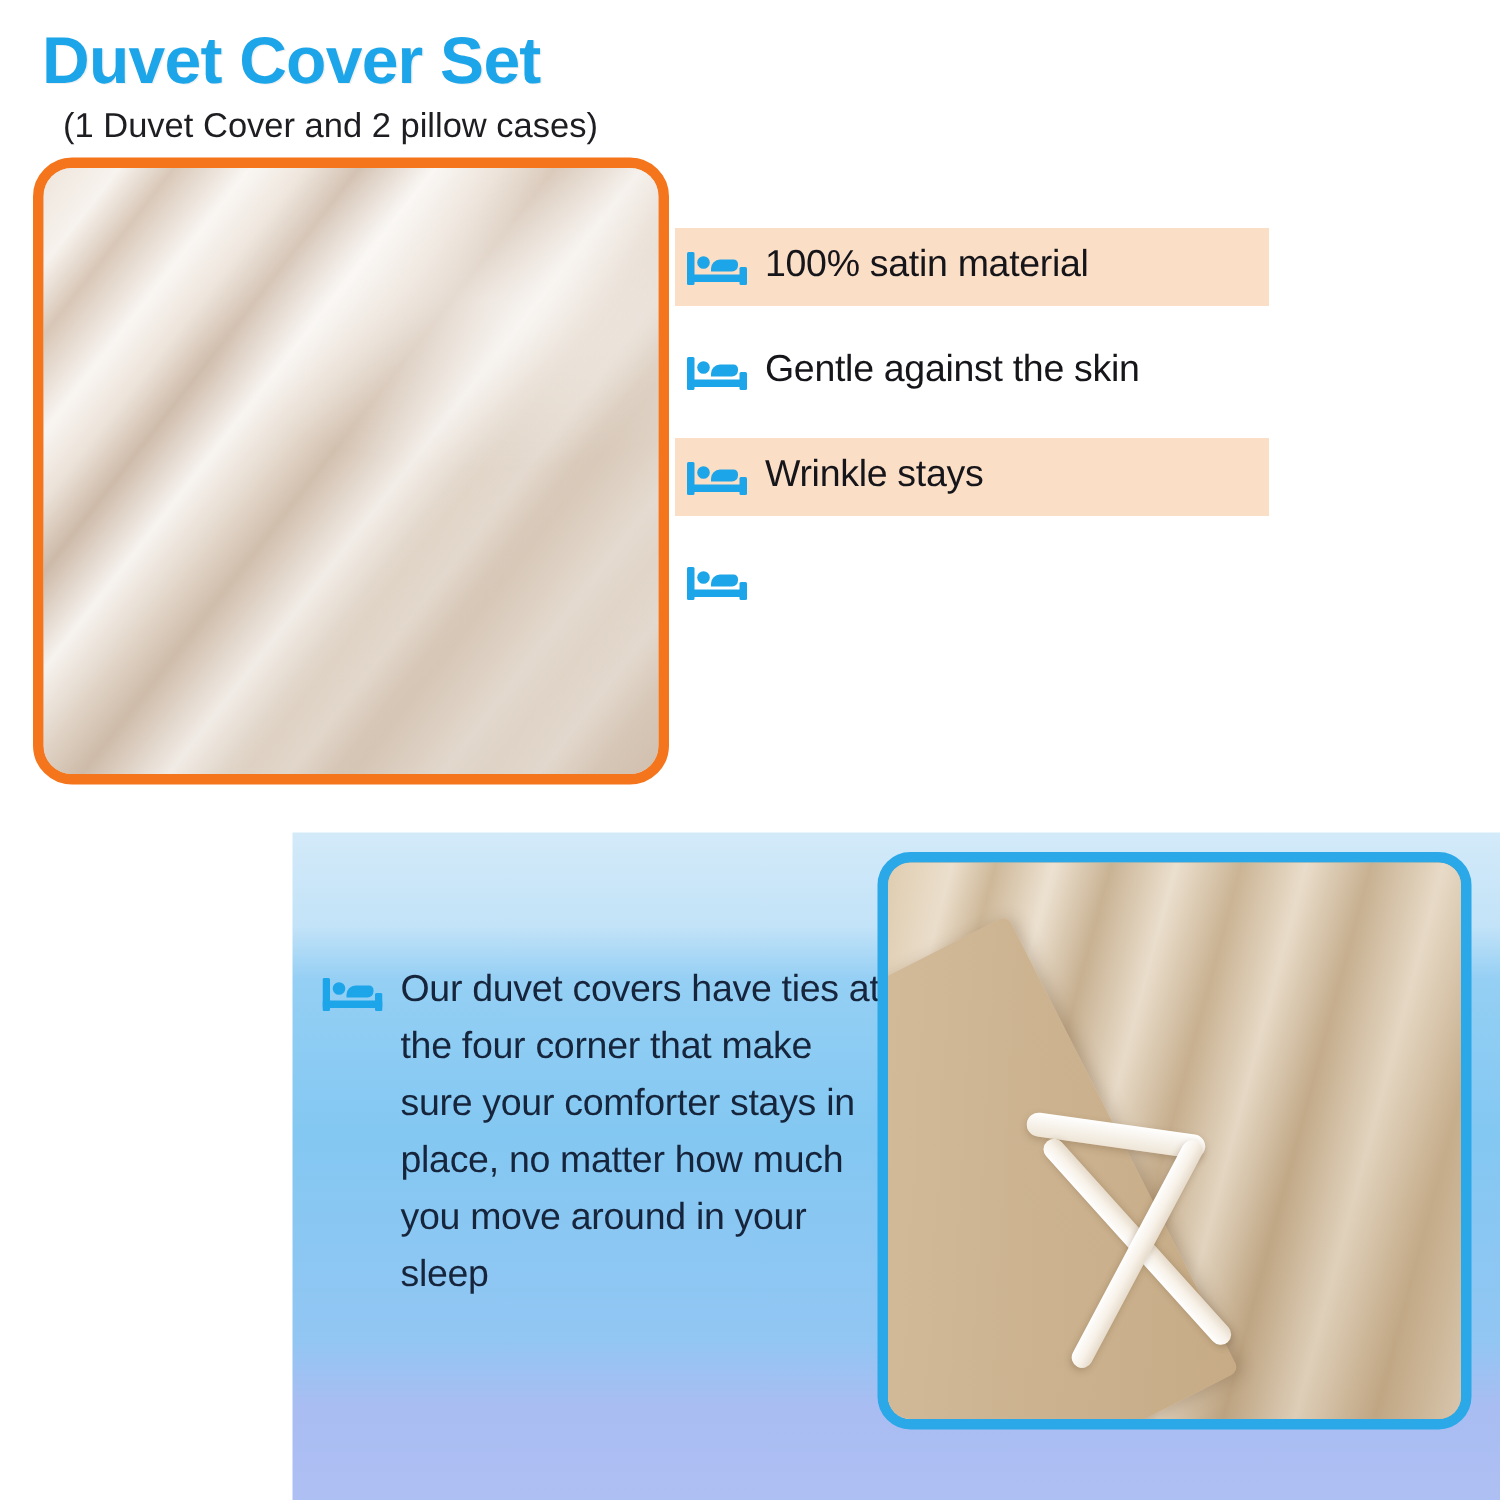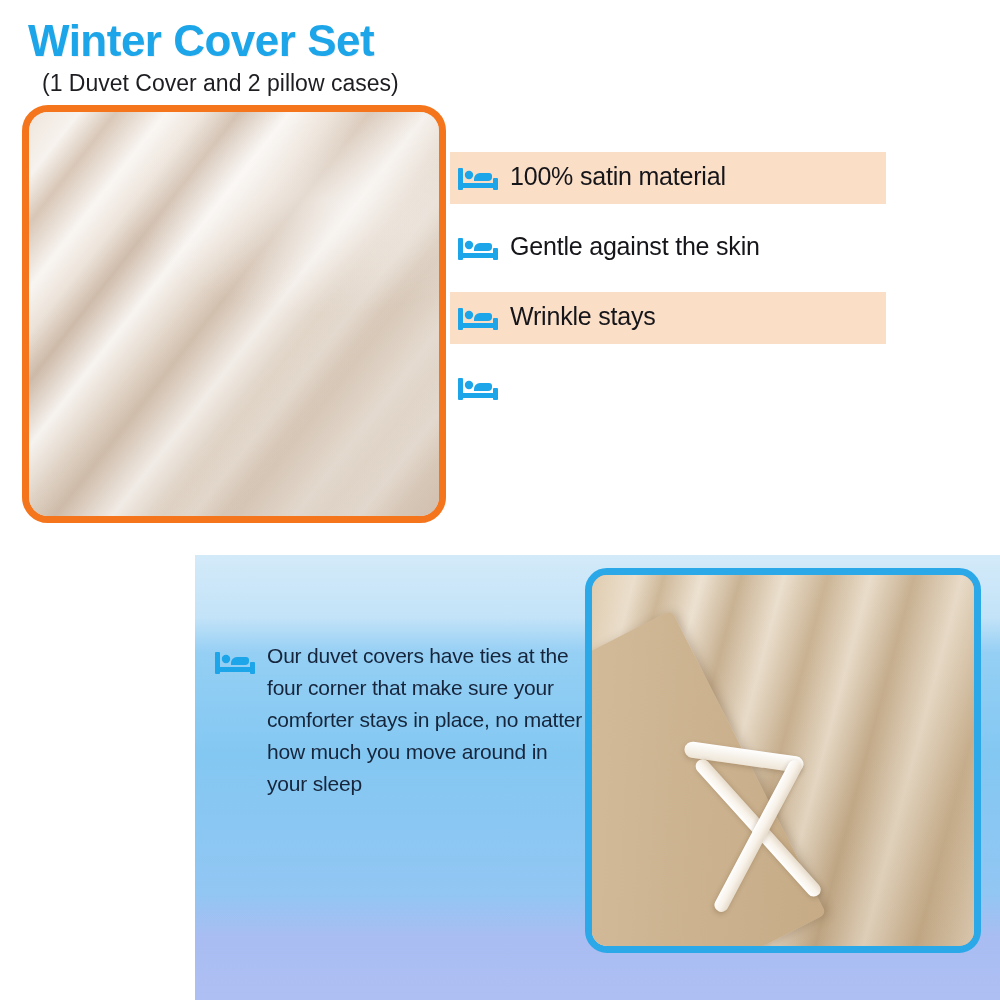--- a/index.html
+++ b/index.html
@@ -102,21 +102,21 @@
   .feature-row {
     display: flex;
     align-items: flex-start;
     min-height: 52px;
     padding: 8px 0 8px 8px;
     box-sizing: border-box;
     margin-bottom: 18px;
   }
   .feature-row.highlight {
     background: #FBDEC6;
-    width: 436px;
+    width: 396px;
   }
   .feature-row .bed-icon {
     flex: 0 0 auto;
     width: 40px;
     height: 28px;
     margin-top: 4px;
     margin-right: 12px;
   }
   .feature-text {
     font-size: 25px;
@@ -151,21 +151,21 @@
     align-items: flex-start;
   }
   #ties-text-block .bed-icon {
     flex: 0 0 auto;
     width: 40px;
     height: 28px;
     margin-top: 8px;
     margin-right: 12px;
   }
   #ties-paragraph {
-    font-size: 21px;
+    font-size: 25px;
     line-height: 1.52;
     color: #16253b;
     letter-spacing: -0.2px;
   }
 
   
   #tie-photo-frame {
     position: absolute;
     left: 390px;
     top: 13px;
@@ -243,21 +243,21 @@
     background: linear-gradient(180deg, #ffffff, #eee5d6);
     transform: rotate(8deg);
     box-shadow: 0 2px 5px rgba(90,65,35,0.25);
   }
 </style>
 </head>
 <body>
 
 <div id="top-section">
 
-  <div id="page-title">Winter Cover Set</div>
+  <div id="page-title">Duvet Cover Set</div>
   <div id="page-subtitle">(1 Duvet Cover and 2 pillow cases)</div>
 
   <div id="fabric-photo-frame">
     <div id="fabric-photo"></div>
   </div>
 
   <div id="feature-list">
 
     <div class="feature-row highlight">
       <span class="bed-icon">

